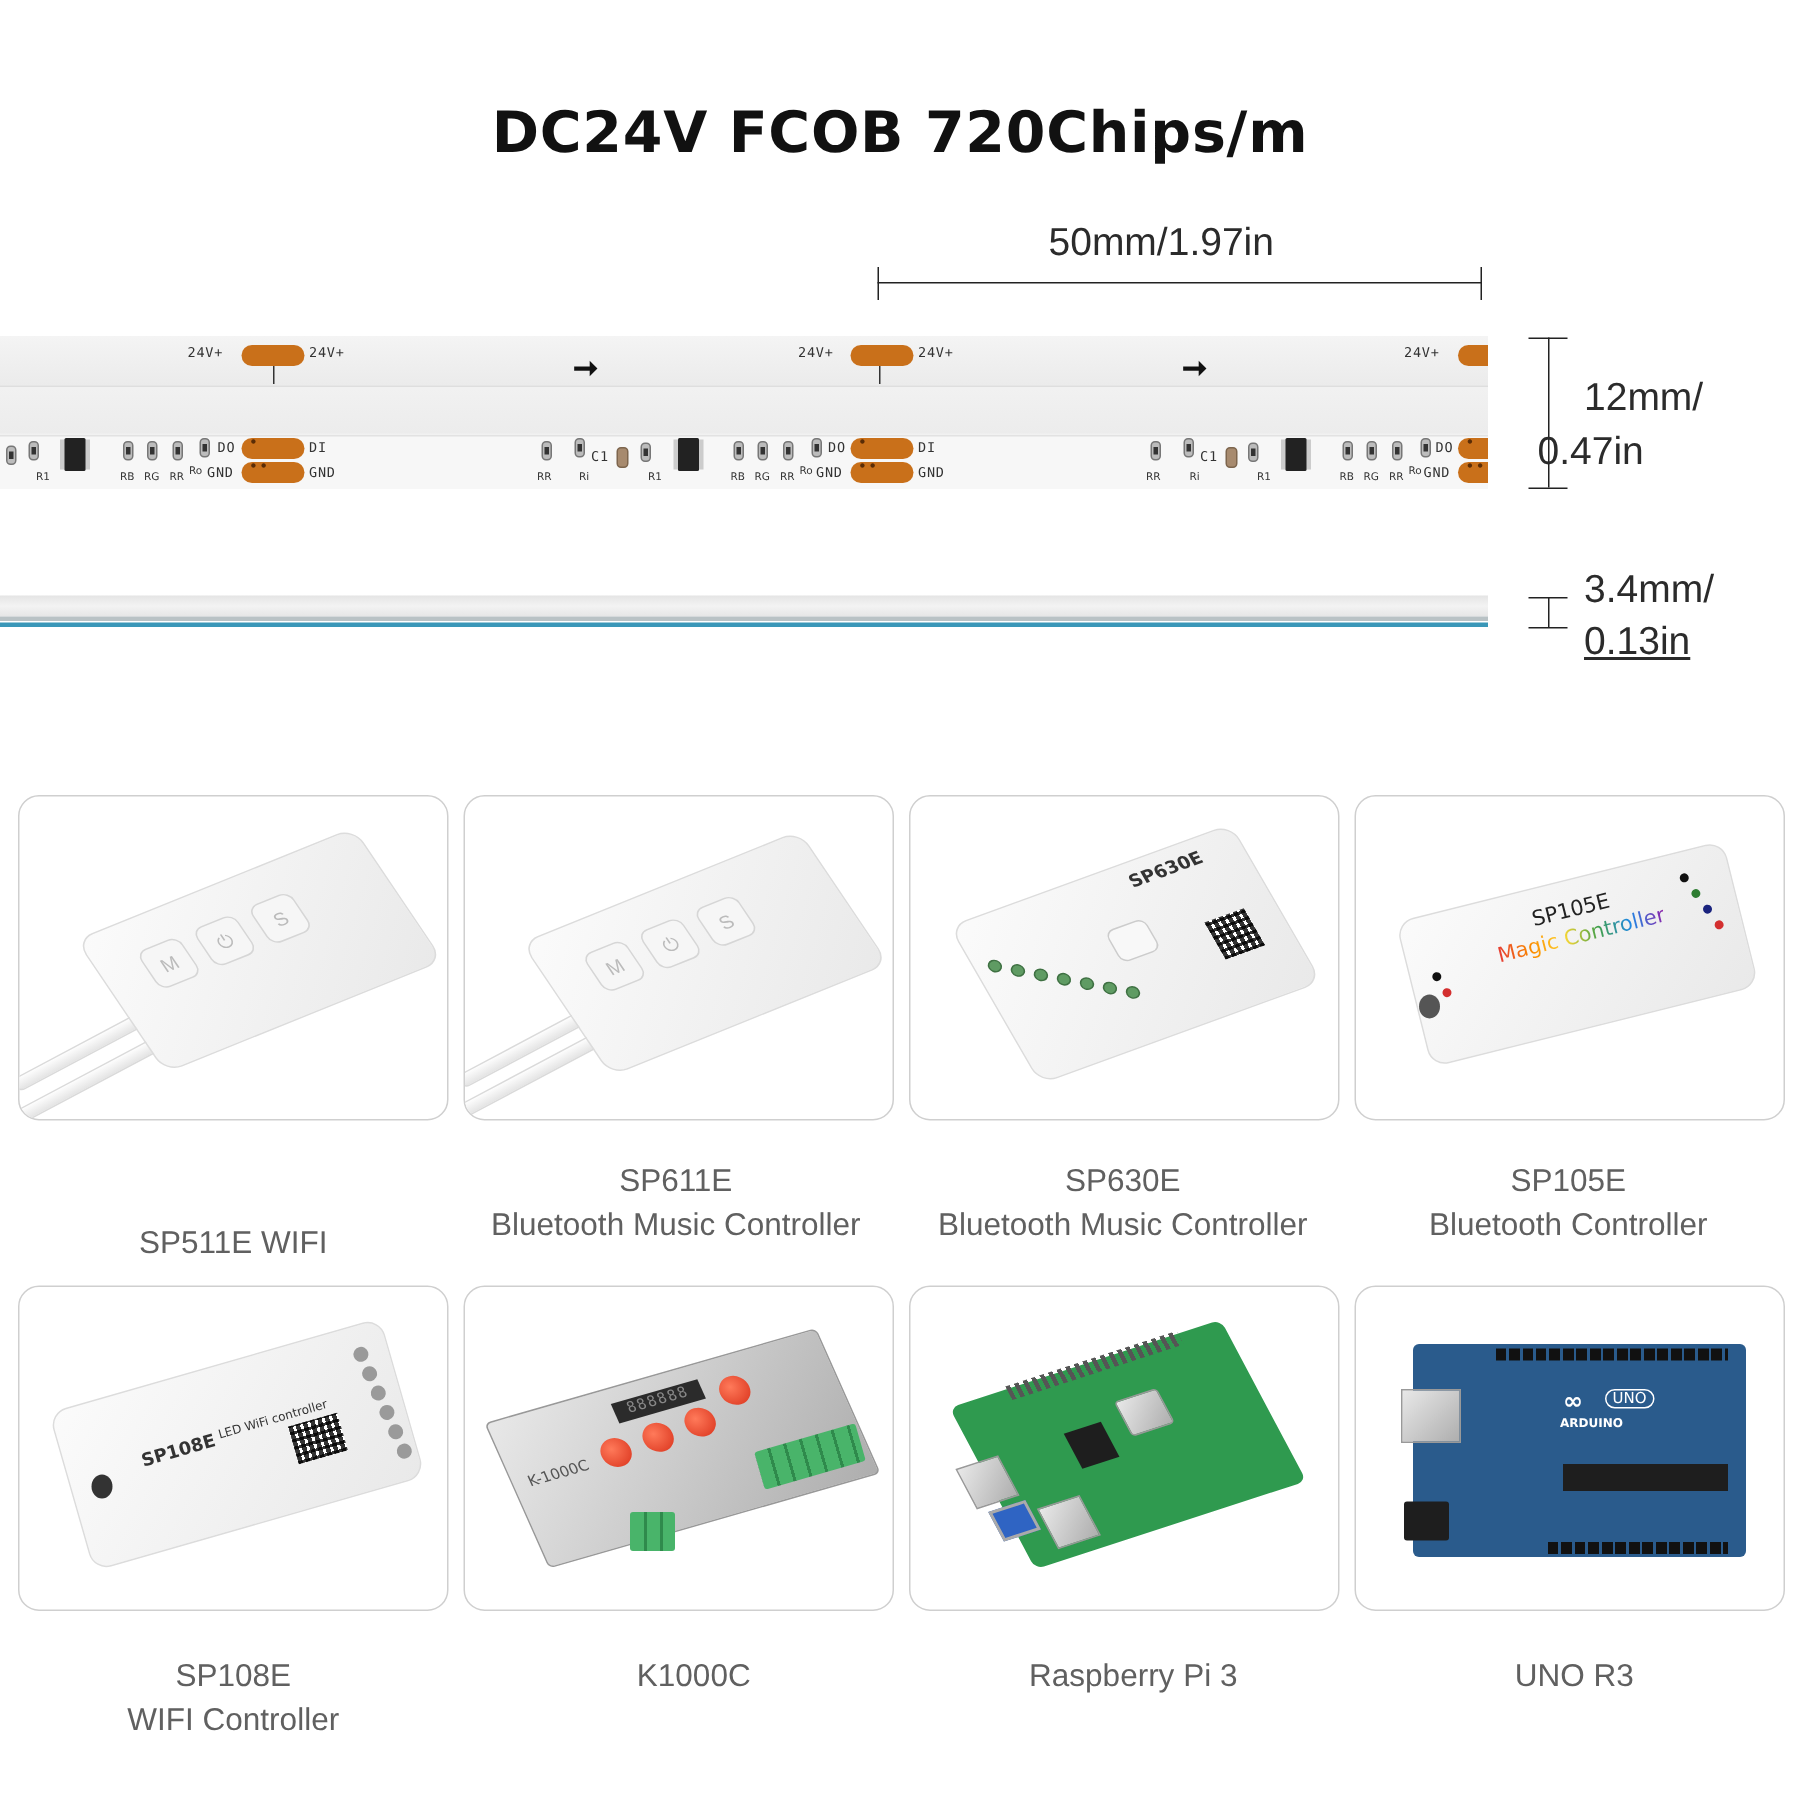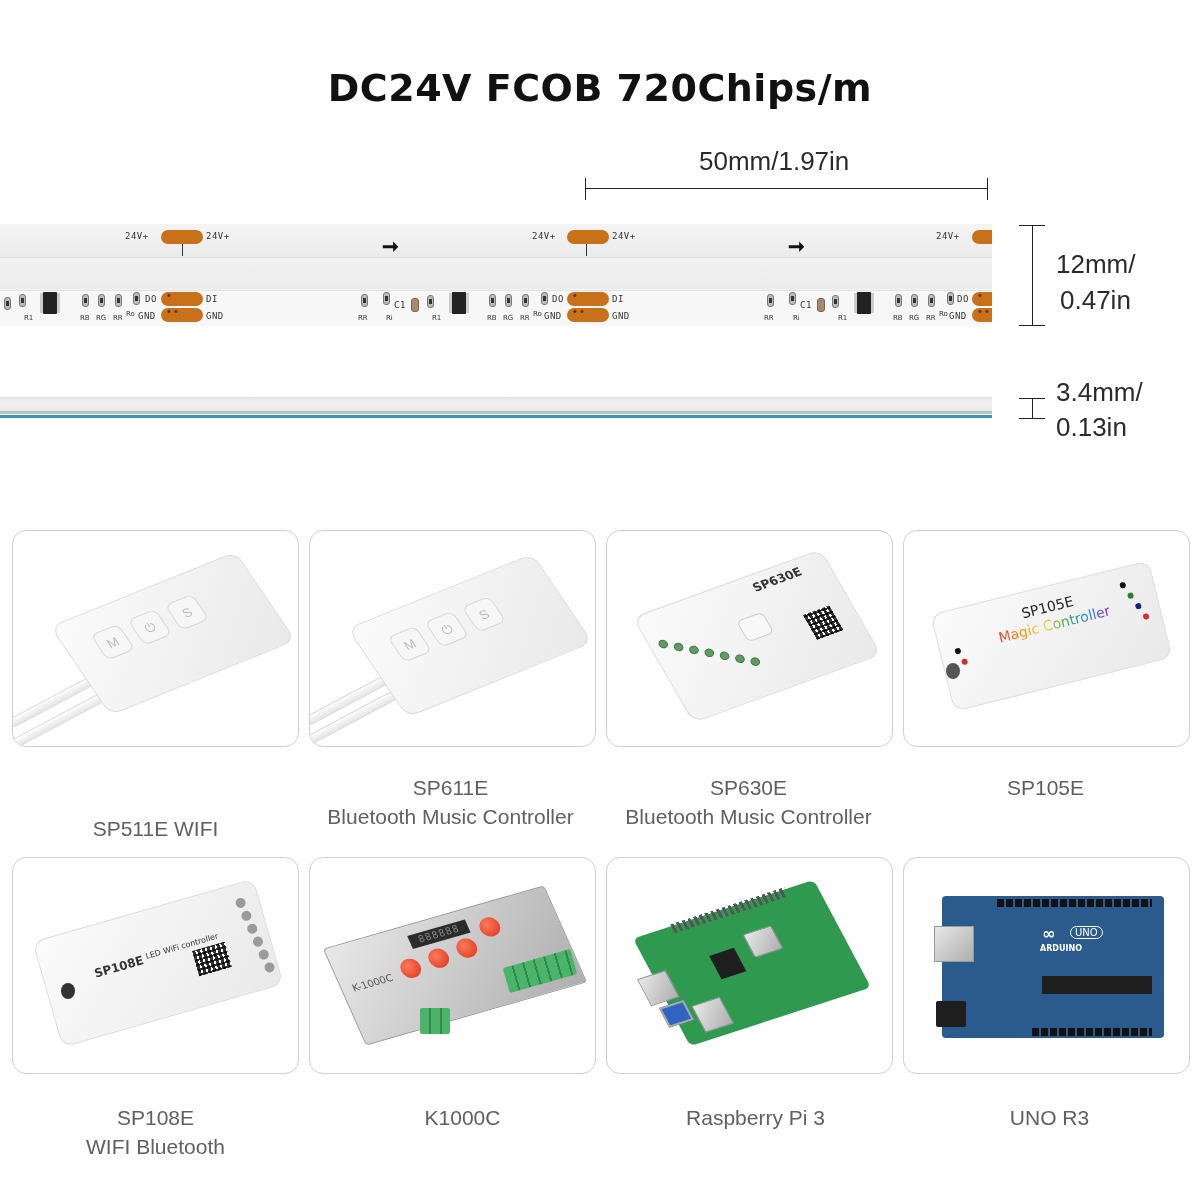--- a/index.html
+++ b/index.html
@@ -65,21 +65,21 @@
 
 <div class="dim-text" style="left:699px; top:146px;">50mm/1.97in</div>
 <div class="dim-line-h" style="left:585px; top:188px; width:403px;"></div>
 <div class="dim-line-v" style="left:585px; top:178px; height:22px;"></div>
 <div class="dim-line-v" style="left:987px; top:178px; height:22px;"></div>
 
 <div class="dim-line-v" style="left:1032px; top:225px; height:100px;"></div>
 <div class="dim-line-h" style="left:1019px; top:225px; width:26px;"></div>
 <div class="dim-line-h" style="left:1019px; top:325px; width:26px;"></div>
 <div class="dim-text" style="left:1056px; top:249px;">12mm/</div>
-<div class="dim-text" style="left:1060px; top:285px;">0.47in</div>
+<div class="dim-text" style="left:1025px; top:285px;">0.47in</div>
 
 <div class="strip">
   <div class="band-top"></div>
   <div class="band-mid"></div>
   <div class="band-bot"></div>
 
   <div class="silk" style="left:125px; top:7px;">24V+</div>
   <div class="pad" style="left:161px; top:6px;"></div>
   <div class="silk" style="left:206px; top:7px;">24V+</div>
   <div class="cut" style="left:182px; top:20px; height:12px;"></div>
@@ -160,21 +160,21 @@
 
 <div class="profile">
   <div class="body"></div>
   <div class="pcb"></div>
   <div class="tape"></div>
 </div>
 <div class="dim-line-v" style="left:1032px; top:398px; height:20px;"></div>
 <div class="dim-line-h" style="left:1019px; top:398px; width:26px;"></div>
 <div class="dim-line-h" style="left:1019px; top:418px; width:26px;"></div>
 <div class="dim-text" style="left:1056px; top:377px;">3.4mm/</div>
-<div class="dim-text" style="left:1056px; top:412px;">0.13in</div>
+<div class="dim-text" style="left:1056px; top:412px;text-decoration:underline;">0.13in</div>
 
 <div class="card" style="left:12px; top:530px;">
   <div class="cable" style="left:-10px; top:160px; width:120px; transform:rotate(-28deg);"></div>
   <div class="cable" style="left:-10px; top:182px; width:120px; transform:rotate(-28deg);"></div>
   <div class="box-white" style="left:60px; top:50px; width:200px; height:105px; transform:rotate(-22deg) skewX(12deg);">
     <div class="btn-sq" style="left:28px; top:22px;">M</div>
     <div class="btn-sq" style="left:68px; top:22px;">⏻</div>
     <div class="btn-sq" style="left:108px; top:22px;">S</div>
   </div>
 </div>
@@ -221,20 +221,21 @@
 <div class="label" style="left:302px; top:773px;">
   <div>SP611E</div>
   <div>Bluetooth Music Controller</div>
 </div>
 <div class="label" style="left:600px; top:773px;">
   <div>SP630E</div>
   <div>Bluetooth Music Controller</div>
 </div>
 <div class="label" style="left:897px; top:773px;">
   <div>SP105E</div>
+  <div>Bluetooth Controller</div>
 </div>
 
 <div class="card" style="left:12px; top:857px;">
   <div class="box-white" style="left:30px; top:50px; width:230px; height:110px; transform:rotate(-16deg);">
     <div class="brand-text" style="left:50px; top:40px; font-size:12px;">SP108E</div>
     <div class="brand-text" style="left:104px; top:40px; font-size:8px; font-weight:normal;">LED WiFi controller</div>
     <div class="qr" style="left:150px; top:52px; width:34px; height:26px;"></div>
     <div class="grey-dot" style="left:205px; top:14px;"></div>
     <div class="grey-dot" style="left:207px; top:28px;"></div>
     <div class="grey-dot" style="left:209px; top:42px;"></div>
@@ -274,21 +275,21 @@
     <div class="black" style="left:-6px; top:105px; width:30px; height:26px; border-radius:2px;"></div>
     <div class="black" style="left:100px; top:80px; width:110px; height:18px;"></div>
     <div style="position:absolute; left:100px; top:28px; font-family:'DejaVu Sans', sans-serif; font-weight:bold; font-size:16px; color:#fff;">∞</div>
     <div style="position:absolute; left:128px; top:30px; padding:0 4px; border:1px solid #fff; border-radius:8px; font-family:'DejaVu Sans', sans-serif; font-size:10px; color:#fff;">UNO</div>
     <div style="position:absolute; left:98px; top:48px; font-family:'DejaVu Sans', sans-serif; font-weight:bold; font-size:8px; color:#fff;">ARDUINO</div>
   </div>
 </div>
 
 <div class="label" style="left:7px; top:1103px;">
   <div>SP108E</div>
-  <div>WIFI Bluetooth</div>
+  <div>WIFI Controller</div>
 </div>
 <div class="label" style="left:314px; top:1103px;">
   <div>K1000C</div>
 </div>
 <div class="label" style="left:607px; top:1103px;">
   <div>Raspberry Pi 3</div>
 </div>
 <div class="label" style="left:901px; top:1103px;">
   <div>UNO R3</div>
 </div>

